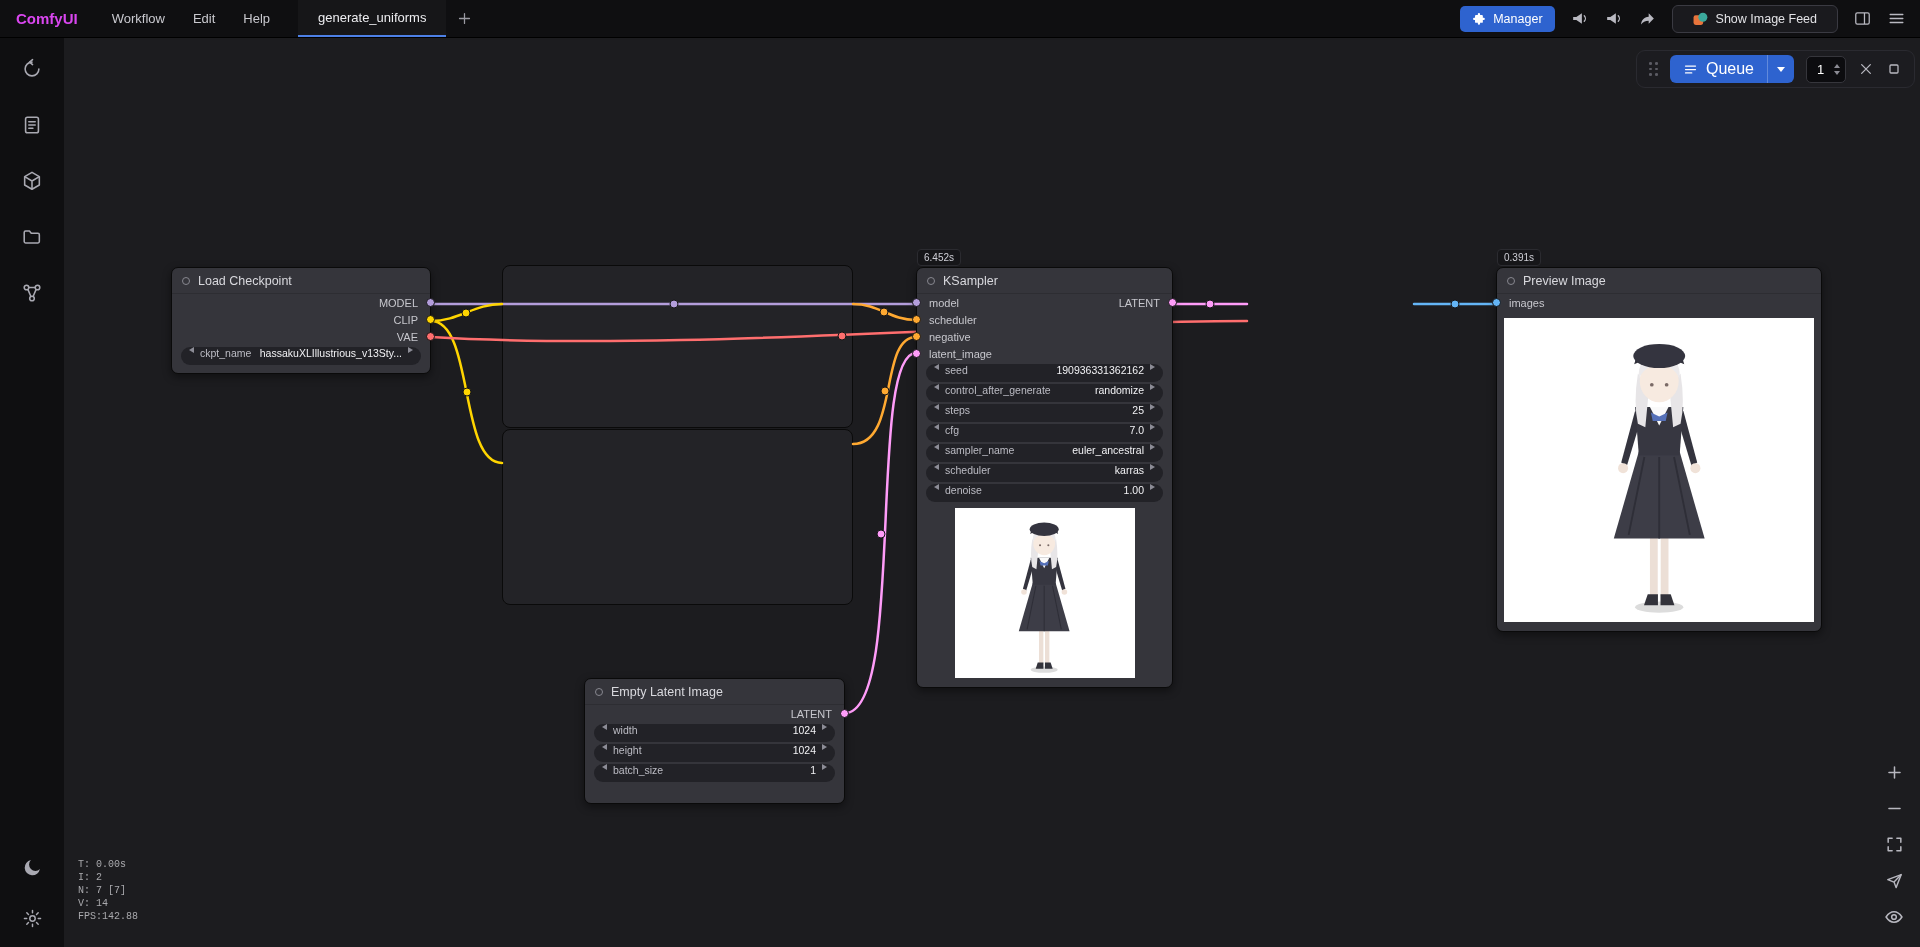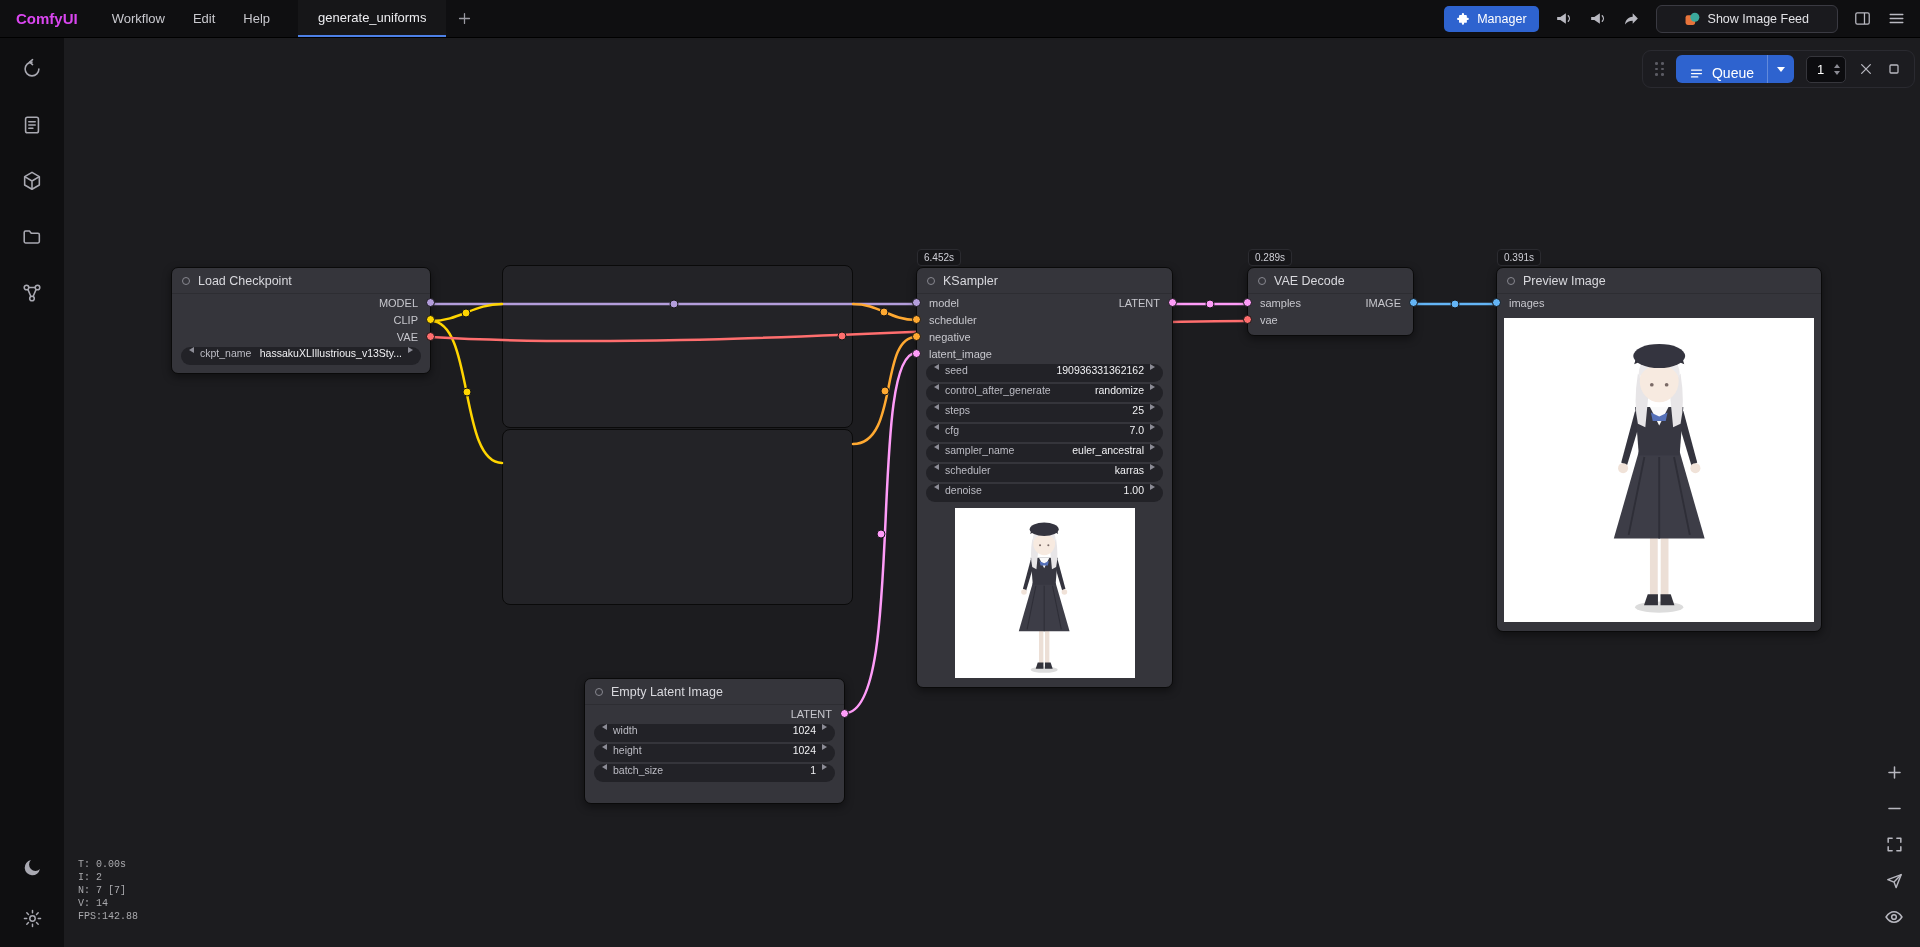--- a/index.html
+++ b/index.html
@@ -7,21 +7,21 @@
   body{background:#1c1c1f;font-family:"Liberation Sans",sans-serif;position:relative;color:#ddd}
 
   
   .topbar{position:absolute;top:0;left:0;right:0;height:38px;background:#0f0f11;display:flex;align-items:center;z-index:20;border-bottom:1px solid #000}
   .logo{font-size:15px;font-weight:bold;color:#d946ef;padding:0 20px 0 16px}
   .menu-item{font-size:13px;color:#c9c9cf;padding:0 14px;height:100%;display:flex;align-items:center;cursor:default}
   .tab{height:100%;display:flex;align-items:center;padding:0 20px;margin-left:14px;font-size:13px;color:#ededf0;background:rgba(255,255,255,.03);border-bottom:2px solid #4d80e6}
   .newtab{margin-left:10px;color:#9a9aa2;display:flex;align-items:center}
   .tb-right{margin-left:auto;display:flex;align-items:center;gap:15px;padding-right:14px}
   .btn-blue{background:#2e63cf;border-radius:5px;height:26px;display:flex;align-items:center;gap:7px;padding:8px 12px;color:#fff;font-size:12.5px}
-  .pill{height:28px;border:1px solid #3a3a42;background:#1a1a1e;border-radius:6px;display:flex;align-items:center;gap:8px;padding:0 28px;font-size:12.5px;color:#e2e2e6}
+  .pill{height:28px;border:1px solid #3a3a42;background:#1a1a1e;border-radius:6px;display:flex;align-items:center;gap:8px;padding:0 20px;font-size:12.5px;color:#e2e2e6}
   .tb-ic{color:#b9b9c1;display:flex;align-items:center}
 
   
   .sidebar{position:absolute;top:38px;left:0;bottom:0;width:64px;background:#0f0f11;display:flex;flex-direction:column;align-items:center;padding:20px 0 18px;gap:34px;z-index:20}
   .sb-ic{color:#a9a9b2;display:flex;align-items:center;justify-content:center}
   .sb-bottom{margin-top:auto;display:flex;flex-direction:column;gap:30px;align-items:center}
 
   
   .canvas{position:absolute;top:38px;left:64px;right:0;bottom:0;background:#1c1c1f}
   .wires{position:absolute;inset:0;z-index:2;pointer-events:none}
@@ -45,21 +45,21 @@
   .tri-r{width:0;height:0;border-top:3.5px solid transparent;border-bottom:3.5px solid transparent;border-left:5px solid #8c8c96;flex:0 0 auto}
   .badge{position:absolute;top:-19px;left:0;background:#161619;border:1px solid #2b2b30;color:#cfcfd6;font-size:10px;padding:1px 6px;border-radius:4px;line-height:13px}
   .node-img{background:#fff;display:flex;justify-content:center;overflow:hidden}
   .ks-img{width:180px;height:170px;margin:6px auto 9px}
   .pv-img{width:310px;height:304px;margin:7px auto 9px}
   .chara{height:100%;display:block}
 
   
   .queue-panel{position:absolute;top:50px;right:5px;height:38px;background:#1c1c20;border:1px solid #2a2a30;border-radius:9px;display:flex;align-items:center;gap:12px;padding:0 12px;z-index:15}
   .q-btn{background:#2e63cf;height:28px;border-radius:6px;display:flex;align-items:stretch;color:#fff}
-  .q-main{display:flex;align-items:flex-end;gap:8px;padding:2px 13px;font-size:14px}
+  .q-main{display:flex;align-items:center;gap:8px;padding:2px 13px;font-size:16px}
   .q-chev{display:flex;align-items:center;padding:0 9px;border-left:1px solid rgba(255,255,255,.25)}
   .chev-down{width:0;height:0;border-left:4.5px solid transparent;border-right:4.5px solid transparent;border-top:5.5px solid #fff}
   .q-count{width:40px;height:27px;background:#0c0c0f;border:1px solid #36363c;border-radius:5px;display:flex;align-items:center;padding:0 5px 0 10px;color:#fff;font-size:13px;gap:4px}
   .steppers{margin-left:auto;display:flex;flex-direction:column;gap:3px}
   .st-up{width:0;height:0;border-left:3.5px solid transparent;border-right:3.5px solid transparent;border-bottom:4.5px solid #8b8b94}
   .st-dn{width:0;height:0;border-left:3.5px solid transparent;border-right:3.5px solid transparent;border-top:4.5px solid #8b8b94}
   .grip{display:grid;grid-template-columns:repeat(2,3px);grid-auto-rows:3px;gap:2.5px}
   .grip i{width:2.6px;height:2.6px;border-radius:50%;background:#5b5b63}
 
   
@@ -319,37 +319,20 @@
         <ellipse cx="60" cy="34" rx="10.5" ry="11.5" fill="#f7eae0"></ellipse>
         <circle cx="56" cy="36" r="1" fill="#7a6a66"></circle>
         <circle cx="64" cy="36" r="1" fill="#7a6a66"></circle>
         <path d="M49 33q-1-13 11-13t11 13q-3-7.5-11-7.5T49 33z" fill="#eceaec"></path>
         <path d="M46.5 25q2-9.5 13.5-9.5T73.5 25q-6-3.2-13.5-3.2T46.5 25z" fill="#30303a"></path>
         <ellipse cx="60" cy="20.5" rx="14" ry="6.5" fill="#34343f"></ellipse>
       </svg>
     </div>
   </div>
 
-  <div class="node" style="left:1183px;top:229px;width:167px;height:69px">
-    <div class="badge">0.289s</div>
-    <div class="nhead">
-      <span class="cdot"></span>
-      <span>VAE Decode</span>
-    </div>
-    <div class="prow">
-      <span class="pdot in c-latent"></span>
-      <span class="lbl-l">samples</span>
-      <span class="lbl-r">IMAGE</span>
-      <span class="pdot out c-image"></span>
-    </div>
-    <div class="prow">
-      <span class="pdot in c-vae"></span>
-      <span class="lbl-l">vae</span>
-    </div>
-  </div>
 
   <div class="node" style="left:1432px;top:229px;width:326px">
     <div class="badge">0.391s</div>
     <div class="nhead">
       <span class="cdot"></span>
       <span>Preview Image</span>
     </div>
     <div class="prow">
       <span class="pdot in c-image"></span>
       <span class="lbl-l">images</span>

